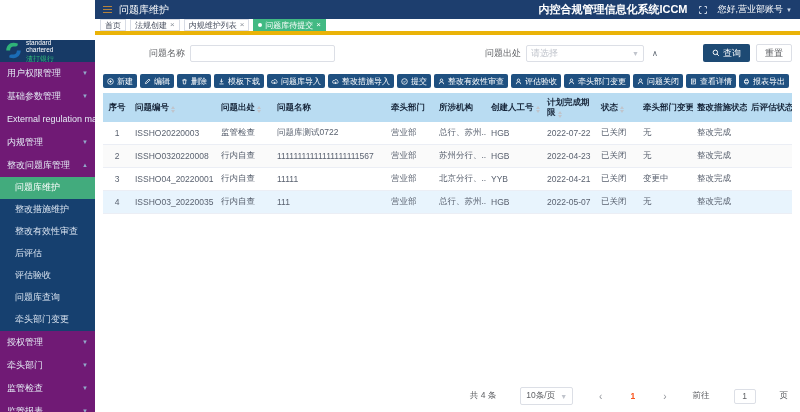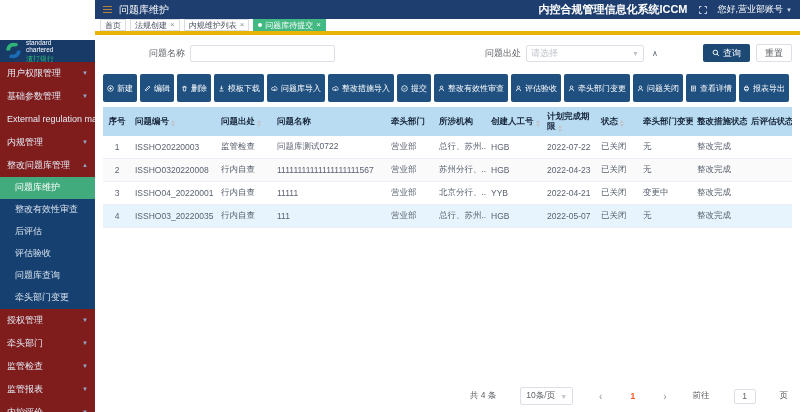--- a/index.html
+++ b/index.html
@@ -1,21 +1,21 @@
 <!DOCTYPE html>
 <html><head>
 <meta charset="utf-8">
 <style>
   * { box-sizing: border-box; margin: 0; padding: 0; }
   html,body { margin:0; }
   body { font-family: "Liberation Sans", sans-serif; }
   .app { width:800px; height:412px; display:flex; overflow:hidden; background:#fff; }
 
   
-  .sidebar { width:95px; min-width:95px; background:#7f1d1d; display:flex; flex-direction:column; overflow:hidden;margin-top:40px; }
+  .sidebar { width:95px; min-width:95px; background:#701a75; display:flex; flex-direction:column; overflow:hidden;margin-top:40px; }
   .logo { height:30px; background:#173a66; display:flex; align-items:center; padding:0 5px; gap:4px; }
   .logo-txt { display:flex; flex-direction:column; line-height:1.05; }
   .logo-en { color:#fff; font-size:6.5px; }
   .logo-cn { color:#2fb378; font-size:7px; margin-top:1px; }
   .menu { flex:1; display:flex; flex-direction:column; }
   .mitem { height:23px; min-height:23px; display:flex; align-items:center; justify-content:space-between;
            padding:0 7px; font-size:9px; color:#e4ebf5; white-space:nowrap; overflow:hidden; cursor:pointer; }
   .mitem .chev { font-size:6px; color:#93a9c9; margin-left:3px; }
   .smitem { height:22px; min-height:22px; display:flex; align-items:center; padding:0 7px 0 15px;
             background:#16406f; font-size:9px; color:#d9e3f0; white-space:nowrap; overflow:hidden; cursor:pointer; }
@@ -56,21 +56,21 @@
   .placeholder { color:#c0c4cc; }
   .s-select .chev { color:#c0c4cc; font-size:7px; }
   .collapse { margin-left:8px; font-size:8px; color:#5b6470; cursor:pointer; }
   .search-btns { margin-left:auto; display:flex; gap:6px; }
   .btn { height:18px; display:flex; align-items:center; gap:3px; padding:0 8px; font-size:9px;
          border-radius:2px; cursor:pointer; border:1px solid transparent; }
   .btn-primary { background:#1d4a74; color:#fff; }
   .btn-plain { background:#fff; color:#606266; border-color:#dcdfe6; }
 
   .toolbar { display:flex; gap:3px; margin:8px 0 5px; flex-wrap:nowrap; }
-  .tbtn { background:#1f5080; color:#fff; height:28px; display:flex; align-items:center; gap:3px;
+  .tbtn { background:#1f5080; color:#fff; height:14px; display:flex; align-items:center; gap:3px;
           padding:0 4px; font-size:8px; border-radius:2px; border:none; cursor:pointer; white-space:nowrap; }
   .tbtn svg { flex:0 0 auto; }
 
   
   table { width:100%; border-collapse:collapse; table-layout:fixed; font-size:8.5px; }
   th { background:#b9dcf2; color:#17263a; font-weight:bold; text-align:left; padding:4px 4px; }
   th, td { overflow:hidden; white-space:nowrap; }
   th.wrap { white-space:normal; line-height:1.2; }
   td { color:#5a6270; padding:5px 4px; border-bottom:1px solid #ebeef5; }
   th.c, td.c { text-align:center; }
@@ -125,20 +125,23 @@
       <div class="mitem">
         <span>内规管理</span>
         <span class="chev">▼</span>
       </div>
       <div class="mitem">
         <span>整改问题库管理</span>
         <span class="chev">▲</span>
       </div>
       <div class="smitem active">
         <span>问题库维护</span>
+      </div>
+      <div class="smitem">
+        <span>整改措施维护</span>
       </div>
       <div class="smitem">
         <span>整改有效性审查</span>
       </div>
       <div class="smitem">
         <span>后评估</span>
       </div>
       <div class="smitem">
         <span>评估验收</span>
       </div>

